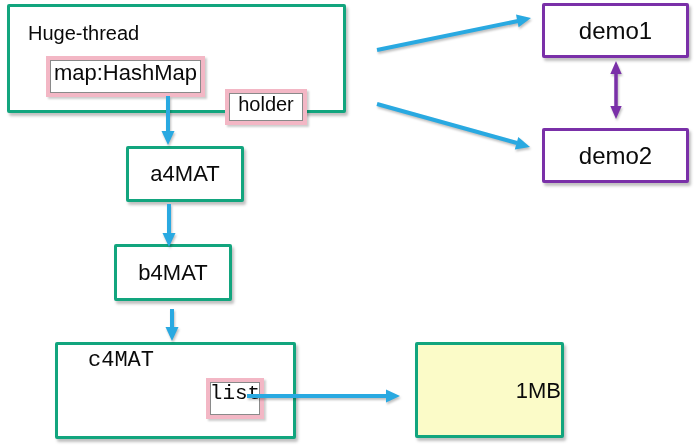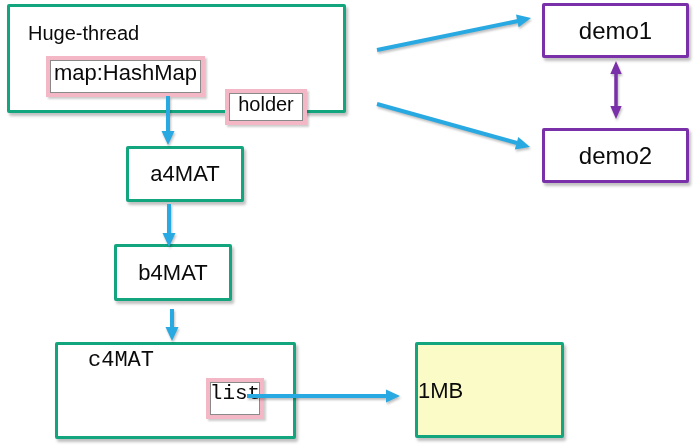--- a/index.html
+++ b/index.html
@@ -50,21 +50,21 @@
   #huge-thread{left:7px;top:4px;width:339px;height:109px;}
   #huge-thread-label{position:absolute;left:18px;top:15px;font-size:20px;}
   #map-box{left:36px;top:49px;width:159px;height:41px;font-size:22px;}
   #holder-box{left:215px;top:50px;width:82px;height:36px;font-size:20px;margin-top:32px;}
   #a4mat{left:114px;top:146px;width:118px;height:56px;font-size:22px;margin-left:12px;}
   #b4mat{left:114px;top:244px;width:118px;height:57px;font-size:22px;}
   #c4mat{left:55px;top:342px;width:241px;height:97px;font-family:Liberation Mono, monospace;}
   #c4mat-label{position:absolute;left:30px;top:3px;font-size:22px;}
   #list-box{left:104px;top:33px;width:58px;height:41px;font-size:21px;margin-left:44px;}
   #byte-box{left:415px;top:342px;width:149px;height:96px;background:var(--yellow-fill);
-    display:flex;align-items:center;justify-content:flex-start;}
+    display:flex;align-items:center;justify-content:flex-end;}
   #byte-box .lines{font-size:22px;line-height:27px;text-align:left;}
   #demo1{left:542px;top:3px;width:147px;height:55px;font-size:24px;}
   #demo2{left:542px;top:128px;width:147px;height:55px;font-size:24px;}
   #arrows{
     position:absolute;left:0;top:0;width:698px;height:448px;
     pointer-events:none;z-index:10;
     filter:drop-shadow(1.5px 2px 1px rgba(0,0,0,0.25));
   }
   .blue-line{stroke:var(--blue-arrow);stroke-width:4;fill:none;}
   .blue-head{fill:var(--blue-arrow);stroke:none;}

